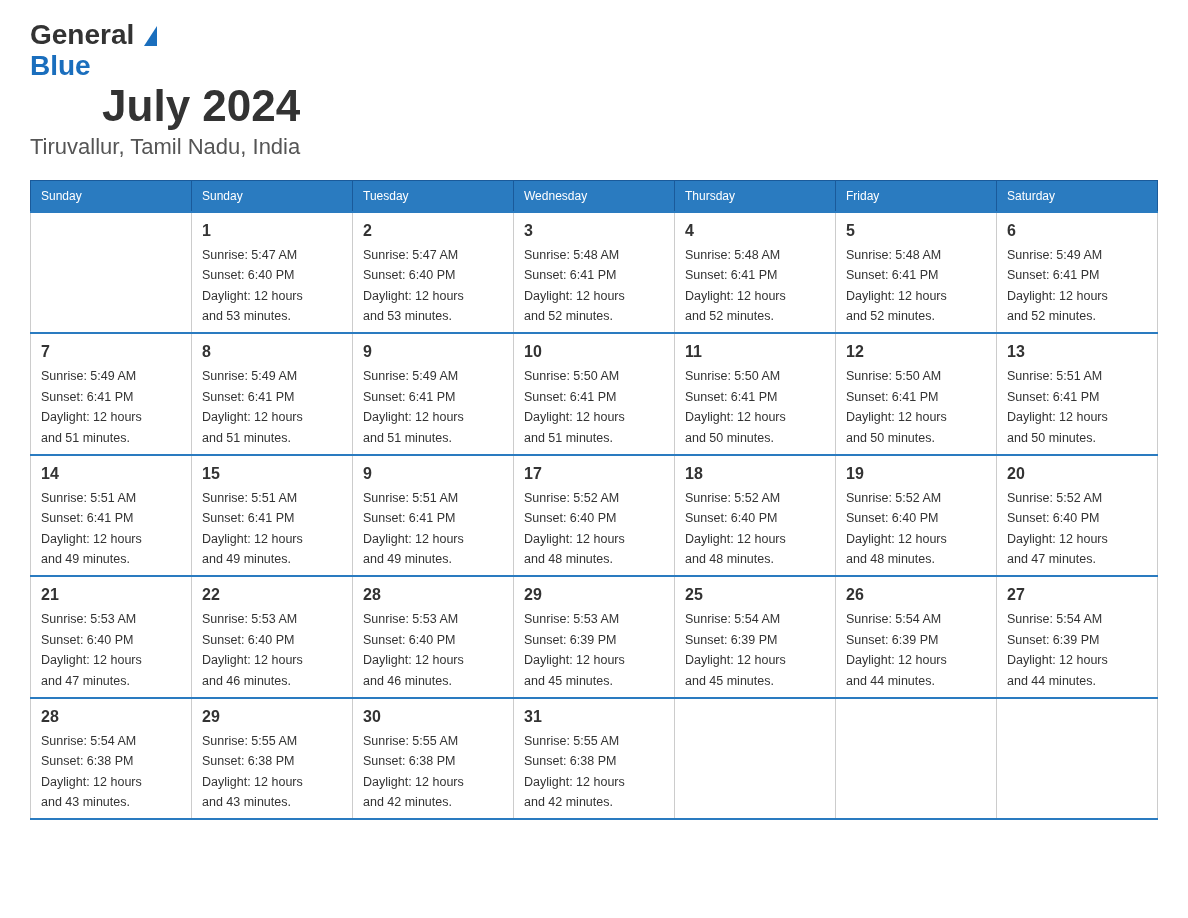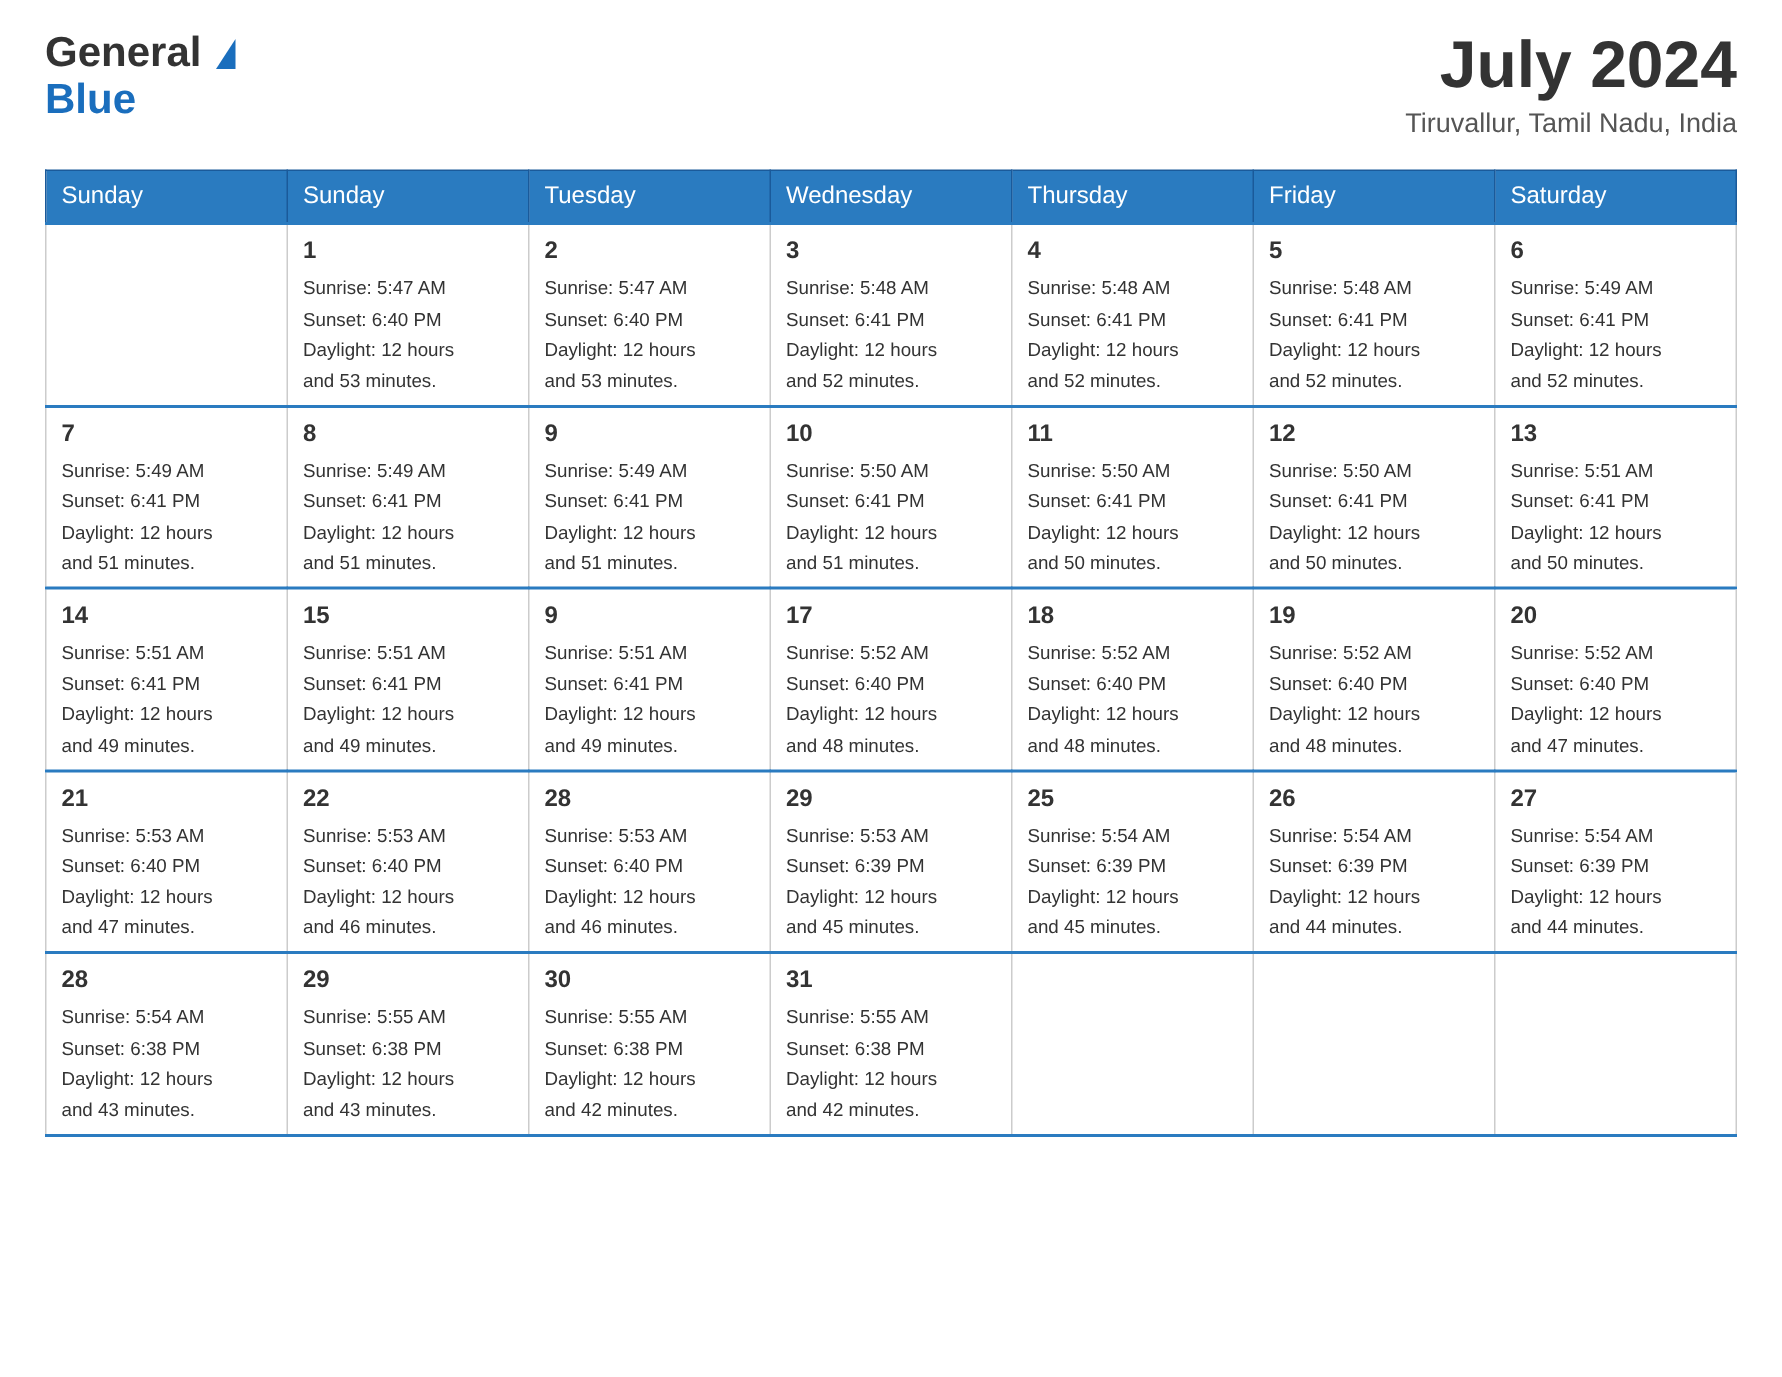--- a/index.html
+++ b/index.html
@@ -9,20 +9,21 @@
       color: #333;
       padding: 20px 30px;
       width: 1188px;
       min-height: 918px;
     }
     .header {
       display: flex;
       justify-content: space-between;
       align-items: flex-start;
       margin-bottom: 20px;
+      flex-direction: column;
     }
     .logo {
       display: flex;
       align-items: flex-end;
       font-size: 28px;
       font-weight: bold;
       color: #333;
     }
     .logo-general { color: #333; }
     .logo-blue { color: #1a6ebd; }
@@ -38,33 +39,33 @@
     .title-block {
       text-align: right;
     }
     .month-year {
       font-size: 44px;
       font-weight: bold;
       color: #333;
       line-height: 1.1;
     }
     .location {
-      font-size: 18px;
+      font-size: 22px;
       color: #555;
       margin-top: 4px;
     }
     .calendar {
       width: 100%;
       border-collapse: collapse;
       border: 1px solid #999;
     }
     .calendar th {
       background-color: #2a7bc0;
       color: #fff;
-      font-size: 16px;
+      font-size: 12px;
       font-weight: normal;
       padding: 8px 10px;
       text-align: left;
       border: 1px solid #1a5a9a;
     }
     .calendar td {
       vertical-align: top;
       padding: 6px 10px;
       border: 1px solid #ccc;
       width: 14.28%;

